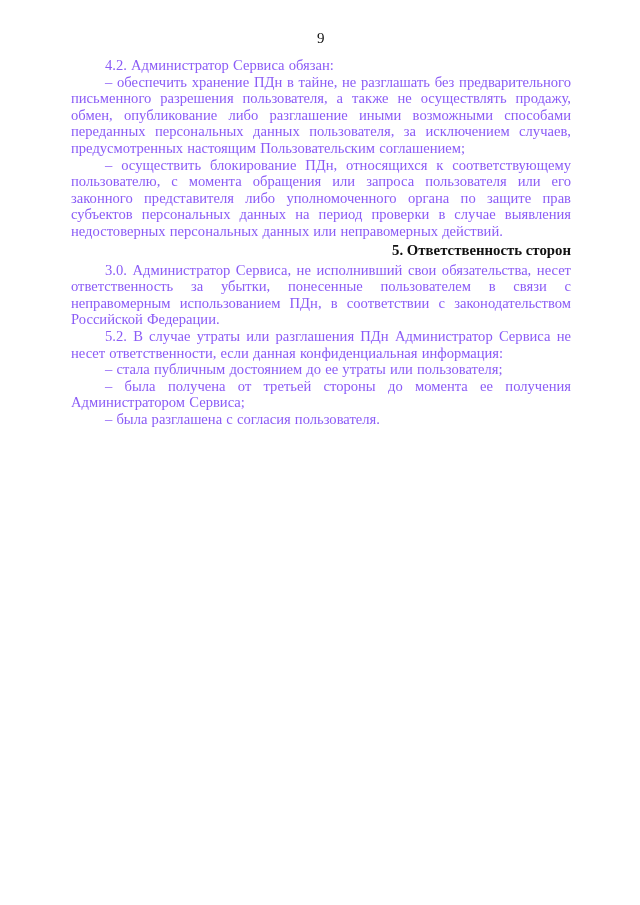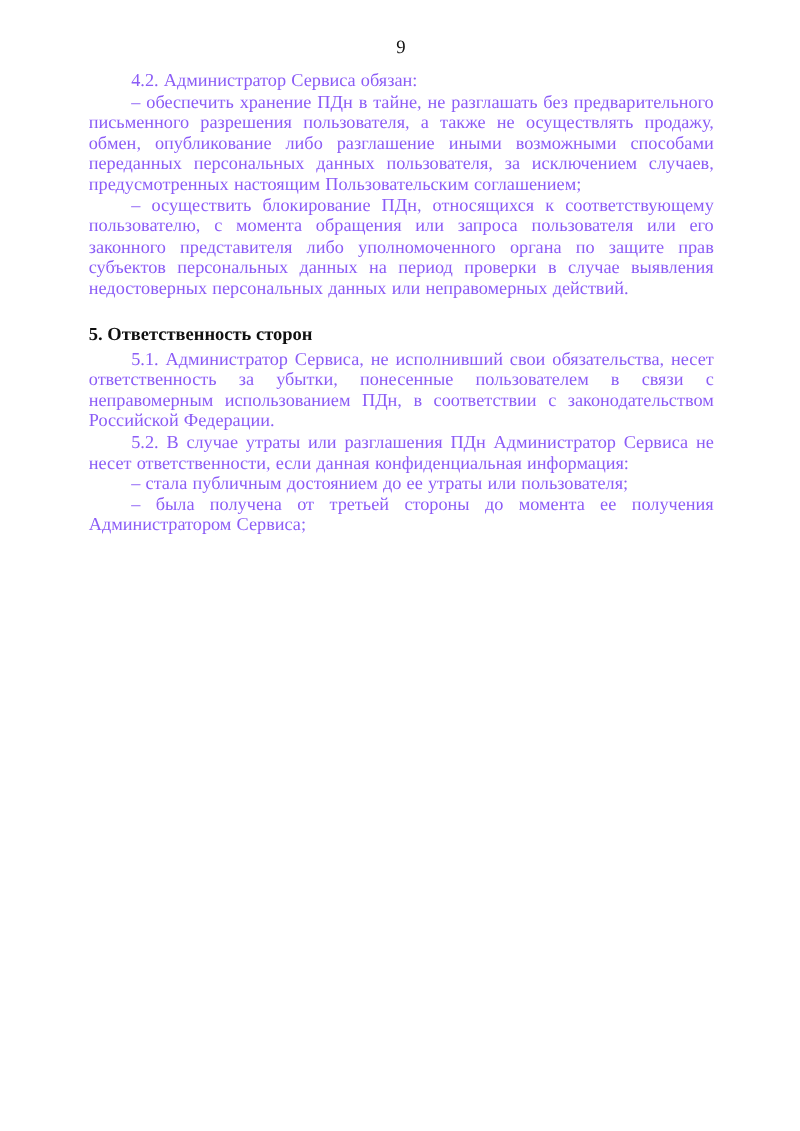--- a/index.html
+++ b/index.html
@@ -38,25 +38,25 @@
     margin: 0;
     font-size: 14.6px;
     line-height: 16.6px;
     text-align: justify;
     text-indent: 34px;
     word-spacing: 0.5px;
     color: #8b5cf6;
     text-rendering: optimizeLegibility;
   }
   p.heading {
-    margin: 20px 0 3px 0;
+    margin: 2px 0 3px 0;
     font-size: 14.8px;
     line-height: 17px;
     font-weight: bold;
-    text-align: left;
+    text-align: right;
     text-indent: 0;
     color: #101010;
   }
   
   .text-block p {
     -webkit-font-smoothing: antialiased;
   }
 </style>
 </head>
 <body>
@@ -69,23 +69,24 @@
     <p class="para">4.2. Администратор Сервиса обязан:</p>
 
 
     <p class="para">– обеспечить хранение ПДн в тайне, не разглашать без предварительного письменного разрешения пользователя, а также не осуществлять продажу, обмен, опубликование либо разглашение иными возможными способами переданных персональных данных пользователя, за исключением случаев, предусмотренных настоящим Пользовательским соглашением;</p>
 
 
     <p class="para">– осуществить блокирование ПДн, относящихся к соответствующему пользователю, с момента обращения или запроса пользователя или его законного представителя либо уполномоченного органа по защите прав субъектов персональных данных на период проверки в случае выявления недостоверных персональных данных или неправомерных действий.</p>
 
     <p class="heading">5. Ответственность сторон</p>
 
-    <p class="para">5.1. Администратор Сервиса, не исполнивший свои обязательства, несет ответственность за убытки, понесенные пользователем в связи с неправомерным использованием ПДн, в соответствии с законодательством Российской Федерации.</p>
+    <p class="para">3.0. Администратор Сервиса, не исполнивший свои обязательства, несет ответственность за убытки, понесенные пользователем в связи с неправомерным использованием ПДн, в соответствии с законодательством Российской Федерации.</p>
 
     <p class="para">5.2. В случае утраты или разглашения ПДн Администратор Сервиса не несет ответственности, если данная конфиденциальная информация:</p>
 
     <p class="para">– стала публичным достоянием до ее утраты или пользователя;</p>
 
     <p class="para">– была получена от третьей стороны до момента ее получения Администратором Сервиса;</p>
 
+    <p class="para">– была разглашена с согласия пользователя.</p>
 
   </div>
 </div>
 
 </body></html>

